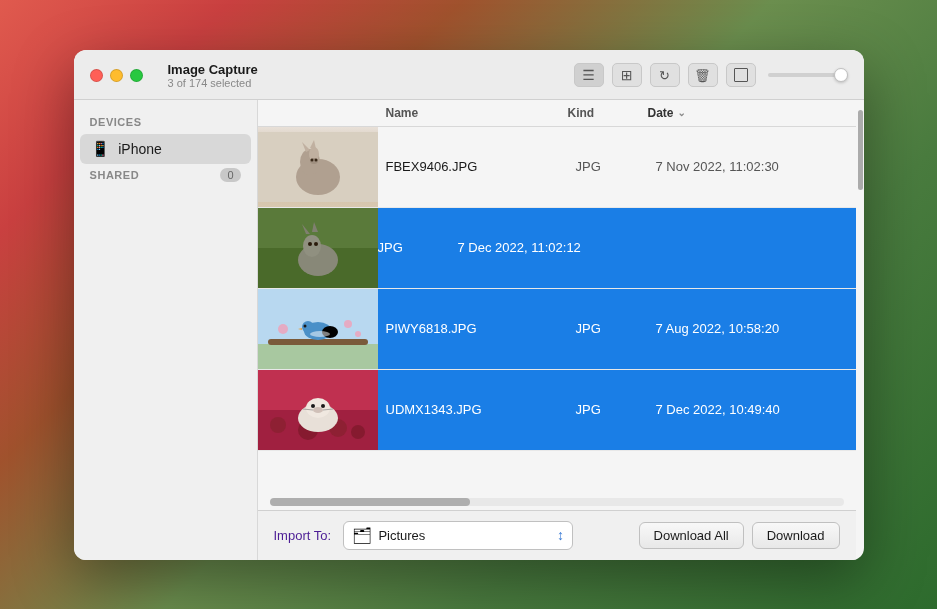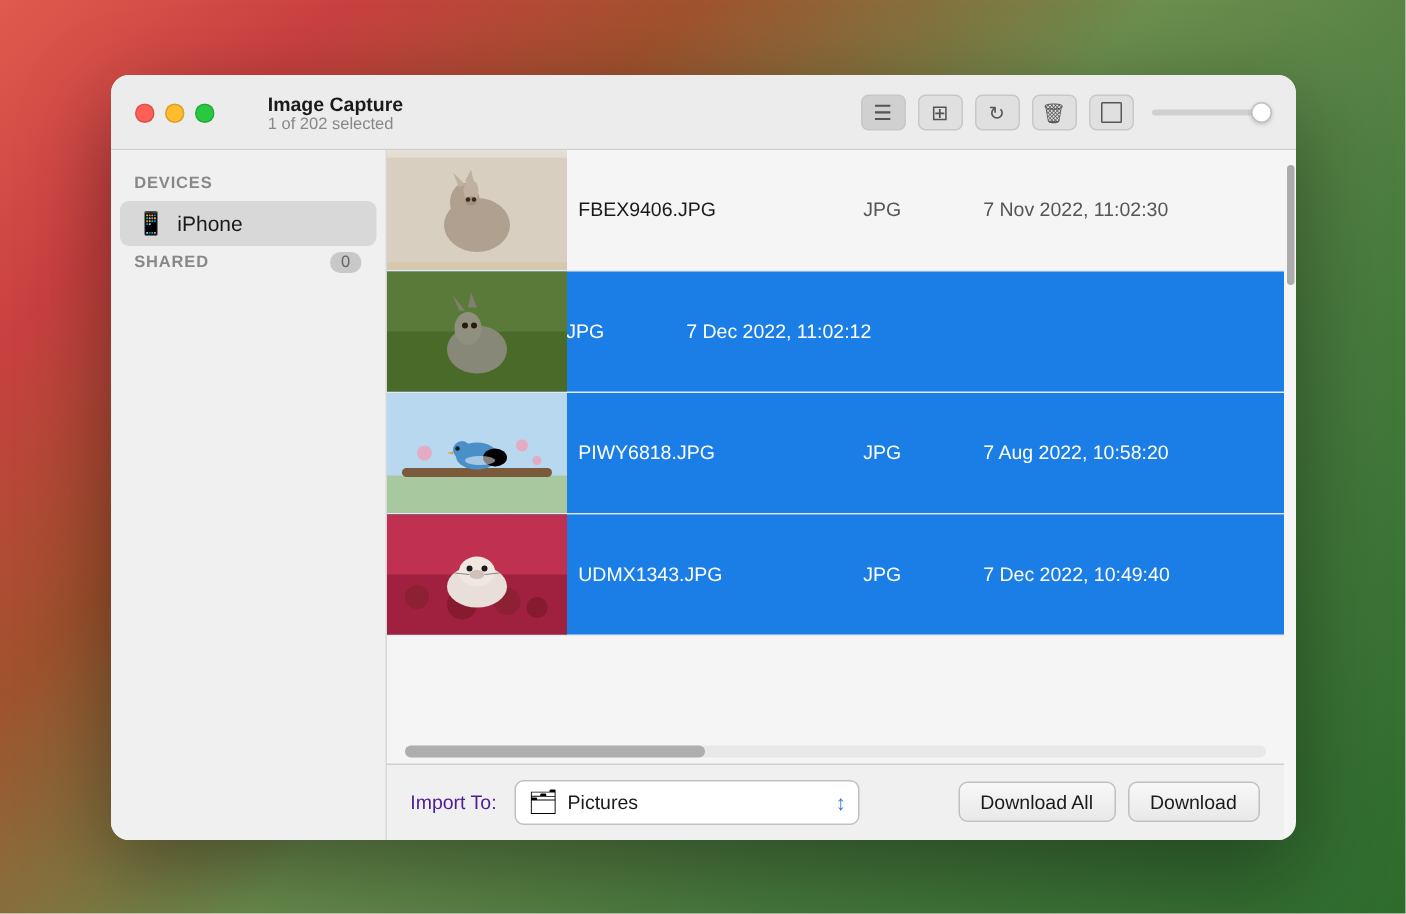--- a/index.html
+++ b/index.html
@@ -22,21 +22,21 @@
       display: flex;
       flex-direction: column;
       overflow: hidden;
     }
     .titlebar {
       background: #ececec;
       border-bottom: 1px solid #d0d0d0;
       padding: 12px 16px 10px 16px;
       display: flex;
       align-items: center;
-      gap: 20px;
+      gap: 9px;
       border-radius: 12px 12px 0 0;
       justify-content: flex-end;
     }
     .traffic-lights {
       display: flex;
       gap: 7px;
       align-items: center;
     }
     .traffic-light {
       width: 13px;
@@ -359,21 +359,21 @@
 <div class="window">
 
   <div class="titlebar">
     <div class="traffic-lights">
       <div class="traffic-light tl-close"></div>
       <div class="traffic-light tl-min"></div>
       <div class="traffic-light tl-max"></div>
     </div>
     <div class="titlebar-info">
       <span class="titlebar-app">Image Capture</span>
-      <span class="titlebar-sub">1 of 202 selected</span>
+      <span class="titlebar-sub">3 of 174 selected</span>
     </div>
     <div class="titlebar-controls">
       <div class="ctrl-btn active">
         <span>☰</span>
       </div>
       <div class="ctrl-btn">
         <span>⊞</span>
       </div>
       <div class="ctrl-btn">
         <span style="font-size:13px;">↻</span>
@@ -403,20 +403,30 @@
       <div class="shared-section">
         <div class="shared-header">
           <span class="sidebar-section-label" style="padding:0;">SHARED</span>
           <span class="shared-badge">0</span>
         </div>
       </div>
     </div>
 
     <div class="main-area">
 
+      <div class="table-header">
+        <div class="col-thumb"></div>
+        <div class="col-name">Name</div>
+        <div class="col-kind">Kind</div>
+        <div class="col-date">
+          <span>Date</span>
+          <span class="col-date-arrow">⌄</span>
+        </div>
+        <div style="width:8px;"></div>
+      </div>
 
       <div class="file-list">
 
         <div class="file-row" style="min-height:70px;">
           <div class="file-thumb thumb-cat1">
             <div class="thumb-placeholder">
 
               <svg width="120" height="70" viewBox="0 0 120 70">
                 <rect width="120" height="70" fill="#d8cfc0"></rect>
                 <ellipse cx="60" cy="45" rx="22" ry="18" fill="#b0a090"></ellipse>

